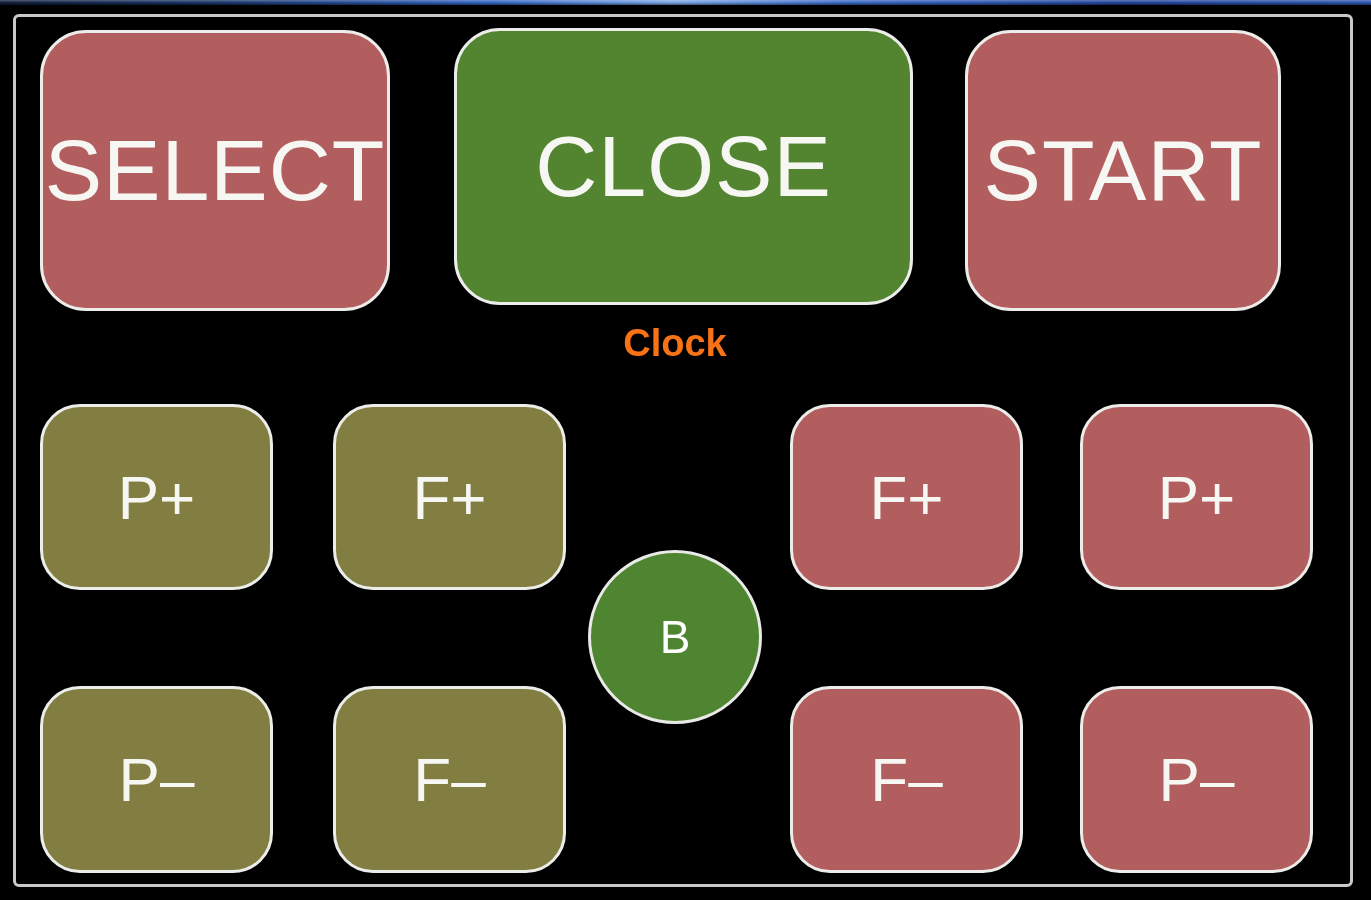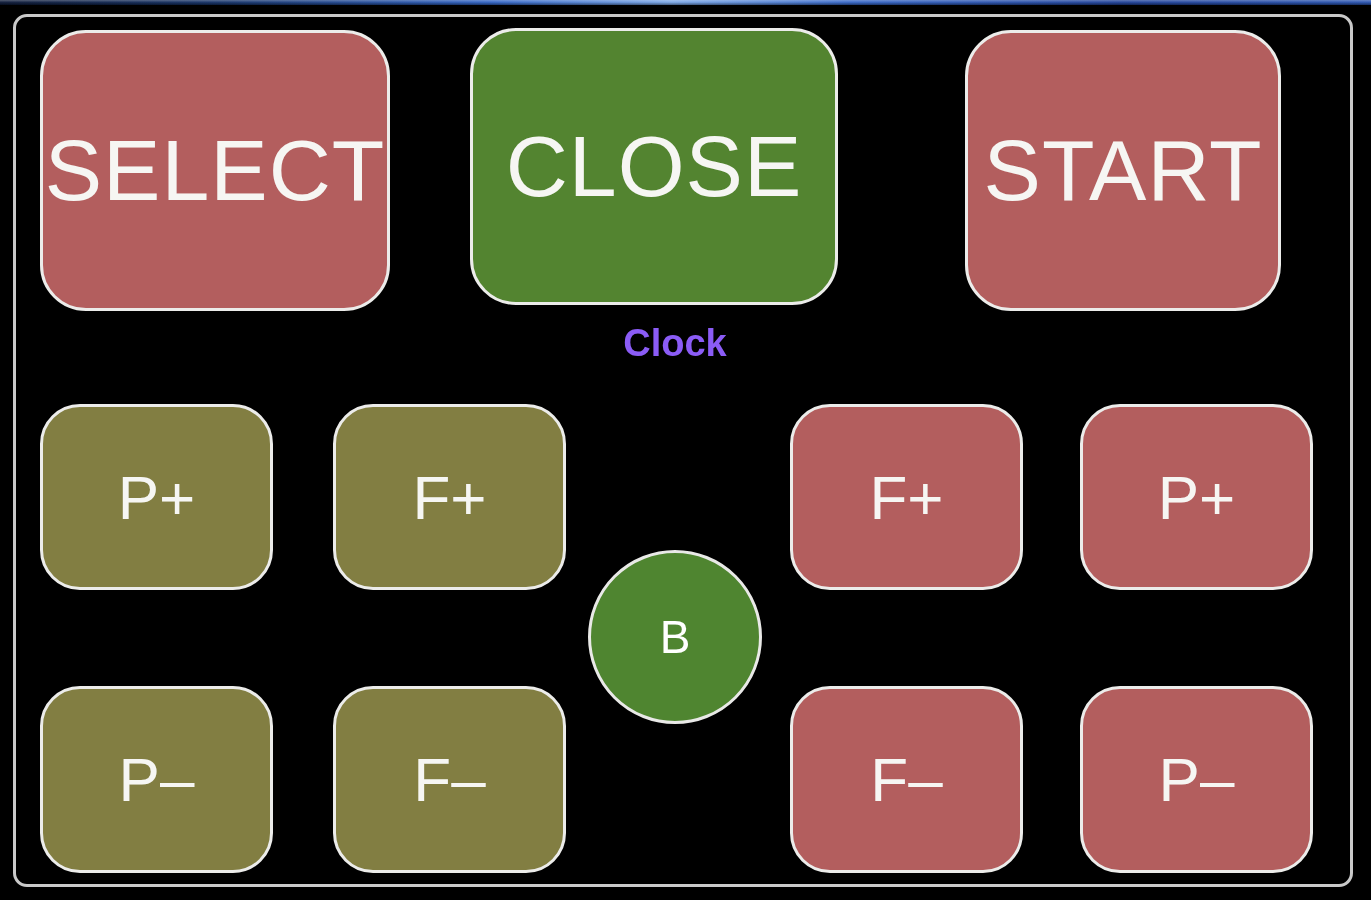--- a/index.html
+++ b/index.html
@@ -9,39 +9,39 @@
     position:relative; width:1371px; height:900px; background:#000; overflow:hidden;
   }
   .titlebar {
     position:absolute; left:0; top:0; width:1371px; height:5px;
     background-image:
       linear-gradient(180deg, rgba(255,255,255,0.30) 0%, rgba(255,255,255,0.05) 45%, rgba(0,0,0,0.45) 100%),
       linear-gradient(90deg, #0a1735 0%, #123066 16%, #2f62c4 36%, #7aa6e6 49%, #3465c6 62%, #1d3f97 82%, #2853b0 100%);
   }
   .panel {
     position:absolute; left:13px; top:14px; width:1340px; height:873px;
-    border:3px solid #c9c9c9; border-radius:14px; background:#000;
+    border:3px solid #c9c9c9; border-radius:6px; background:#000;
   }
   .btn {
     position:absolute; display:flex; align-items:center; justify-content:center;
     color:#f6f6f3; border:3px solid #ececea; cursor:pointer; user-select:none;
   }
   .btn.big   { border-radius:46px; font-size:86px; letter-spacing:1px; }
   .btn.small { border-radius:40px; font-size:62px; }
   .red   { background:#b35e5e; }
   .green { background:#538430; }
   .olive { background:#827e42; }
 
   .btn-select { left:24px;  top:13px; width:350px; height:281px; }
-  .btn-close  { left:454px; top:11px; width:368px; height:277px; }
+  .btn-close  { left:438px; top:11px; width:459px; height:277px; }
   .btn-start  { left:949px; top:13px; width:316px; height:281px; }
 
   .clock-label {
     position:absolute; left:559px; top:305px; width:200px;
-    text-align:center; color:#8b5cf6; font-size:38px; font-weight:600;
+    text-align:center; color:#f97316; font-size:38px; font-weight:600;
   }
 
   .row2 { top:387px; height:186px; }
   .row3 { top:669px; height:187px; }
   .col-a { left:24px;   width:233px; }
   .col-b { left:317px;  width:233px; }
   .col-c { left:774px;  width:233px; }
   .col-d { left:1064px; width:233px; }
 
   .b-circle {

